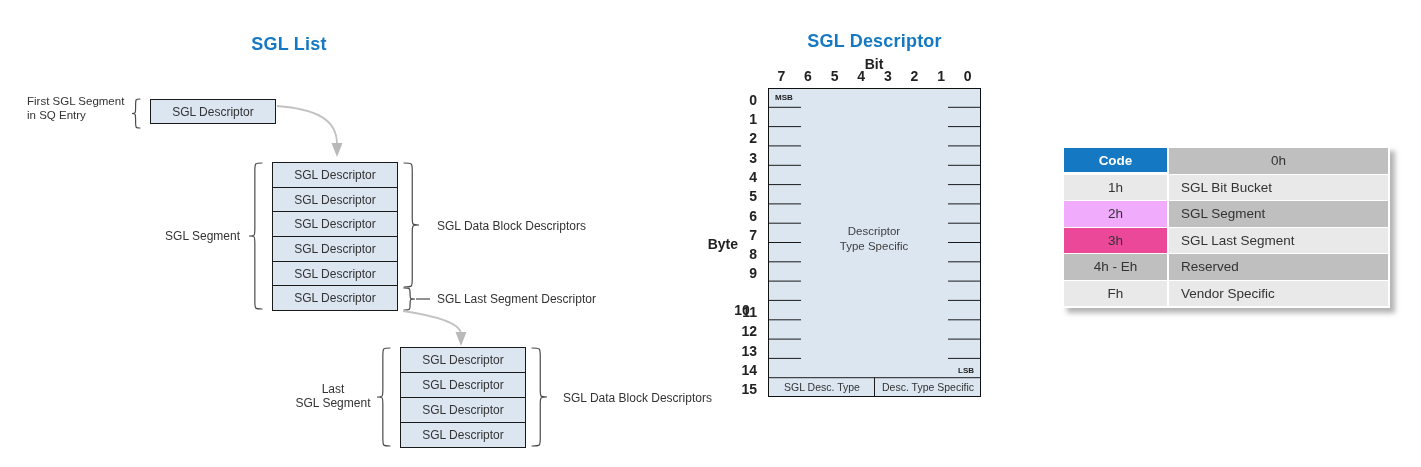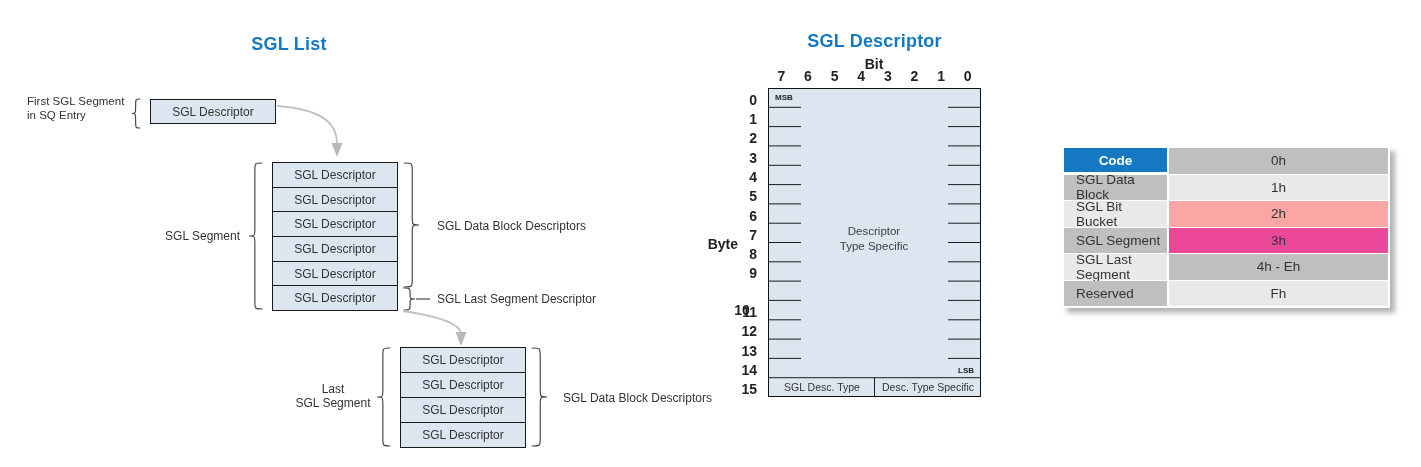--- a/index.html
+++ b/index.html
@@ -108,30 +108,30 @@
       <div class="tiny" style="left: 727px; top: 304px; width: 30px; text-align: right;">11</div>
       <div class="tiny" style="left: 727px; top: 323.4px; width: 30px; text-align: right;">12</div>
       <div class="tiny" style="left: 727px; top: 342.7px; width: 30px; text-align: right;">13</div>
       <div class="tiny" style="left: 727px; top: 362px; width: 30px; text-align: right;">14</div>
       <div class="tiny" style="left: 727px; top: 381.3px; width: 30px; text-align: right;">15</div>
     </div>
 
   <div class="dtable" id="desc-table">
       <div class="hdr">Code</div>
       <div class="cell code" style="background: rgb(191, 191, 191);">0h</div>
-      <div class="cell type" style="background: rgb(191, 191, 191);">SGL Data Block</div>
       <div class="cell code" style="background: rgb(233, 233, 233);">1h</div>
       <div class="cell type" style="background: rgb(233, 233, 233);">SGL Bit Bucket</div>
-      <div class="cell code" style="background: #fca5a5;">2h</div>
+      <div class="cell code" style="background: #f0abfc;">2h</div>
       <div class="cell type" style="background: rgb(191, 191, 191);">SGL Segment</div>
       <div class="cell code" style="background: #ec4899;">3h</div>
       <div class="cell type" style="background: rgb(233, 233, 233);">SGL Last Segment</div>
       <div class="cell code" style="background: rgb(191, 191, 191);">4h - Eh</div>
       <div class="cell type" style="background: rgb(191, 191, 191);">Reserved</div>
       <div class="cell code" style="background: rgb(233, 233, 233);">Fh</div>
+      <div class="cell type" style="background: rgb(233, 233, 233);">Vendor Specific</div>
     </div>
 
   <svg id="overlay" width="1421" height="467">
       <path d="M 140 99 C 135.6 99 135.6 99 135.6 106.25 L 135.6 106.25 C 135.6 113.5 135.6 113.5 132 113.5 C 135.6 113.5 135.6 113.5 135.6 120.75 L 135.6 120.75 C 135.6 128 135.6 128 140 128" fill="none" stroke="#4a4a4a" stroke-width="1.2" stroke-linecap="round"></path>
       <path d="M 262 163 C 254.85 163 254.85 163 254.85 171 L 254.85 228 C 254.85 236 254.85 236 249 236 C 254.85 236 254.85 236 254.85 244 L 254.85 301 C 254.85 309 254.85 309 262 309" fill="none" stroke="#4a4a4a" stroke-width="1.2" stroke-linecap="round"></path>
       <path d="M 404 163 C 412.25 163 412.25 163 412.25 171 L 412.25 217 C 412.25 225 412.25 225 419 225 C 412.25 225 412.25 225 412.25 233 L 412.25 279 C 412.25 287 412.25 287 404 287" fill="none" stroke="#4a4a4a" stroke-width="1.2" stroke-linecap="round"></path>
       <path d="M 404 288 C 410.05 288 410.05 288 410.05 293.5 L 410.05 293.5 C 410.05 299 410.05 299 415 299 C 410.05 299 410.05 299 410.05 304.5 L 410.05 304.5 C 410.05 310 410.05 310 404 310" fill="none" stroke="#4a4a4a" stroke-width="1.2" stroke-linecap="round"></path>
       <line x1="416" y1="299" x2="430" y2="299" stroke="#4a4a4a" stroke-width="1.2"></line>
       <path d="M 390 348 C 382.85 348 382.85 348 382.85 356 L 382.85 389 C 382.85 397 382.85 397 377 397 C 382.85 397 382.85 397 382.85 405 L 382.85 438 C 382.85 446 382.85 446 390 446" fill="none" stroke="#4a4a4a" stroke-width="1.2" stroke-linecap="round"></path>
       <path d="M 532 348 C 540.25 348 540.25 348 540.25 356 L 540.25 389 C 540.25 397 540.25 397 547 397 C 540.25 397 540.25 397 540.25 405 L 540.25 438 C 540.25 446 540.25 446 532 446" fill="none" stroke="#4a4a4a" stroke-width="1.2" stroke-linecap="round"></path>

